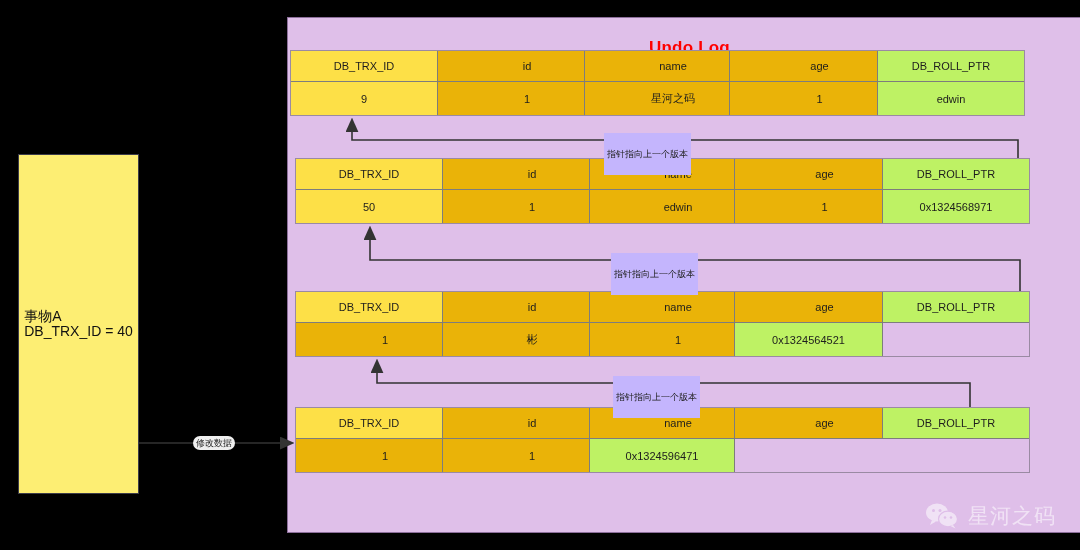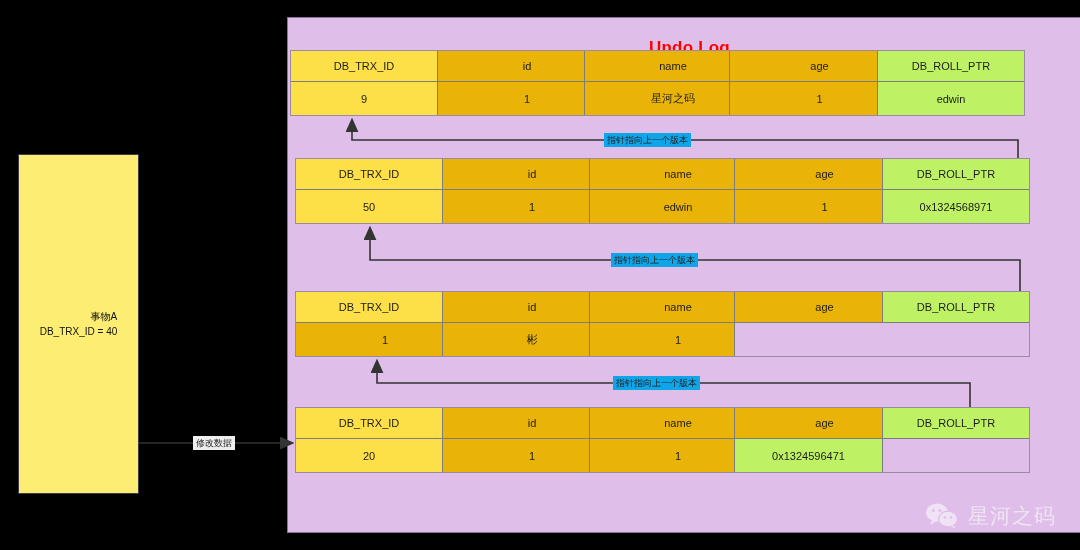--- a/index.html
+++ b/index.html
@@ -14,22 +14,22 @@
   
   .txn-box {
     position: absolute;
     left: 18px; top: 154px;
     width: 121px; height: 340px;
     background: #FDEE73;
     border: 1px solid #3c3c4a;
     display: flex; align-items: center; justify-content: center;
   }
   .txn-text {
-    text-align: right;
-    font-size: 10px;
+    text-align: left;
+    font-size: 14px;
     color: #111111;
     line-height: 15px;
     white-space: pre-line;
   }
 
   
   .panel {
     position: absolute;
     left: 262px; top: 17px;
     width: 805px; height: 516px;
@@ -68,35 +68,36 @@
   .rec-table .cell:nth-child(n+6) { border-bottom: none; }
   .c-trx { background: #fde047; }
   .c-grn { background: #eab308; padding-left: 32px; }
   .c-org { background: #bef264; }
 
   
   #wires { position: absolute; left: 0; top: 0; width: 1080px; height: 550px; pointer-events: none; }
 
   .wire-label {
     position: absolute;
-    background: #0ea5e9;
+    background: #c4b5fd;
     color: #222222;
     font-size: 9px;
-    padding: 1px 3px;
+    padding: 15px 3px;
     white-space: nowrap;
     line-height: 12px;
   }
   .edit-label {
     position: absolute;
     background: #EFEFEF;
     color: #222222;
     font-size: 9px;
     padding: 1px 3px;
     white-space: nowrap;
     line-height: 12px;
+    border-radius: 7px;
   }
 
   
   .watermark {
     position: absolute;
     right: 24px; bottom: 20px;
     display: flex; align-items: center; gap: 9px;
     opacity: .55;
   }
   .wm-text {
@@ -147,29 +148,29 @@
 
   <div class="rec-table" style="left:295px; top:291px; --c1:147px; --c2:147px; --c3:145px; --c4:148px; --c5:146px;">
     <div class="cell c-trx">DB_TRX_ID</div>
     <div class="cell c-grn">id</div>
     <div class="cell c-grn">name</div>
     <div class="cell c-grn">age</div>
     <div class="cell c-org">DB_ROLL_PTR</div>
     <div class="cell c-grn">1</div>
     <div class="cell c-grn">彬</div>
     <div class="cell c-grn">1</div>
+    <div class="cell c-org">0x1324564521</div>
   </div>
 
   <div class="rec-table" style="left:295px; top:407px; --c1:147px; --c2:147px; --c3:145px; --c4:148px; --c5:146px;">
     <div class="cell c-trx">DB_TRX_ID</div>
     <div class="cell c-grn">id</div>
     <div class="cell c-grn">name</div>
     <div class="cell c-grn">age</div>
     <div class="cell c-org">DB_ROLL_PTR</div>
-    <div class="cell c-trx">20</div>
     <div class="cell c-grn">1</div>
     <div class="cell c-grn">1</div>
     <div class="cell c-org">0x1324596471</div>
   </div>
 
   <svg id="wires">
     <defs>
       <marker id="ah" markerWidth="9" markerHeight="9" refX="7.5" refY="4" orient="auto">
         <path d="M0,0 L9,4 L0,8 Z" fill="#333333"></path>
       </marker>

